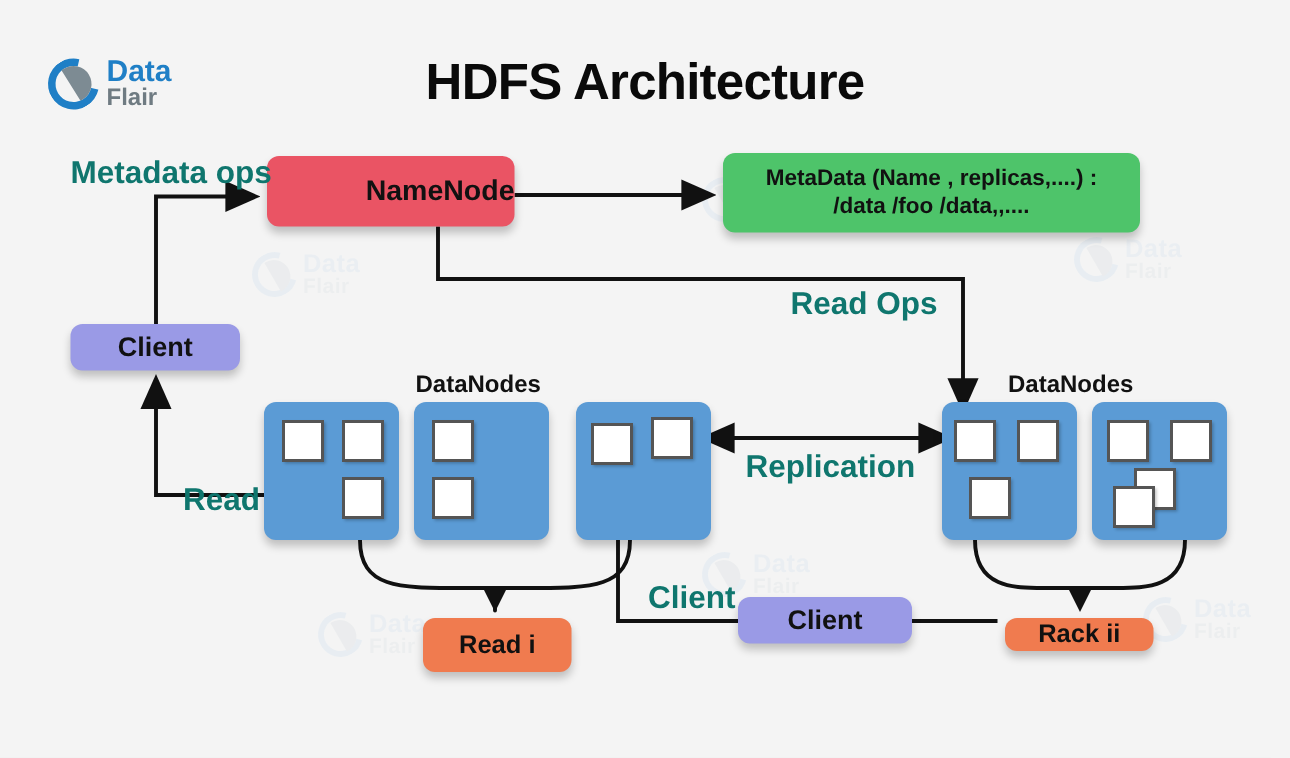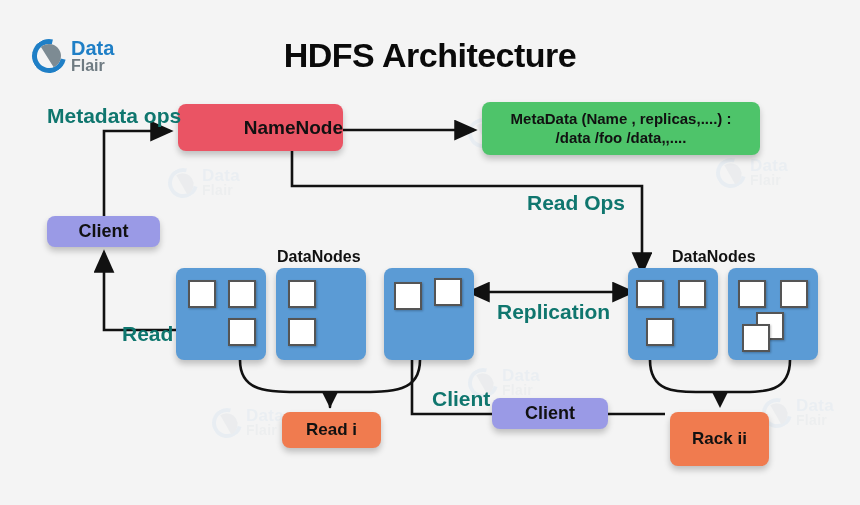--- a/index.html
+++ b/index.html
@@ -81,21 +81,21 @@
     font-weight: bold;
     box-shadow: 0 4px 6px rgba(0,0,0,.22);
     line-height: 1.25;
     z-index: 5;
   }
   #namenode   { left: 178px; top: 104px; width: 165px; height: 47px; background: #ea5464; font-size: 19px; justify-content: flex-end; }
   #metadata   { left: 482px; top: 102px; width: 278px; height: 53px; background: #4ec46a; font-size: 15px; padding: 0 6px; }
   #client1    { left: 47px;  top: 216px; width: 113px; height: 31px; background: #9a9ae6; font-size: 18px; }
   #client2    { left: 492px; top: 398px; width: 116px; height: 31px; background: #9a9ae6; font-size: 18px; }
   #rack1      { left: 282px; top: 412px; width: 99px;  height: 36px; background: #f07b4f; font-size: 17px; }
-  #rack2      { left: 670px; top: 412px; width: 99px;  height: 54px; background: #f07b4f; font-size: 17px; }
+  #rack2      { left: 670px; top: 412px; width: 99px;  height: 22px; background: #f07b4f; font-size: 17px; }
 
   
   .dn-head {
     position: absolute;
     font-size: 16px; font-weight: bold; color: #111;
     z-index: 5;
   }
   #dn-head-left  { left: 277px; top: 248px; }
   #dn-head-right { left: 672px; top: 248px; }
 

